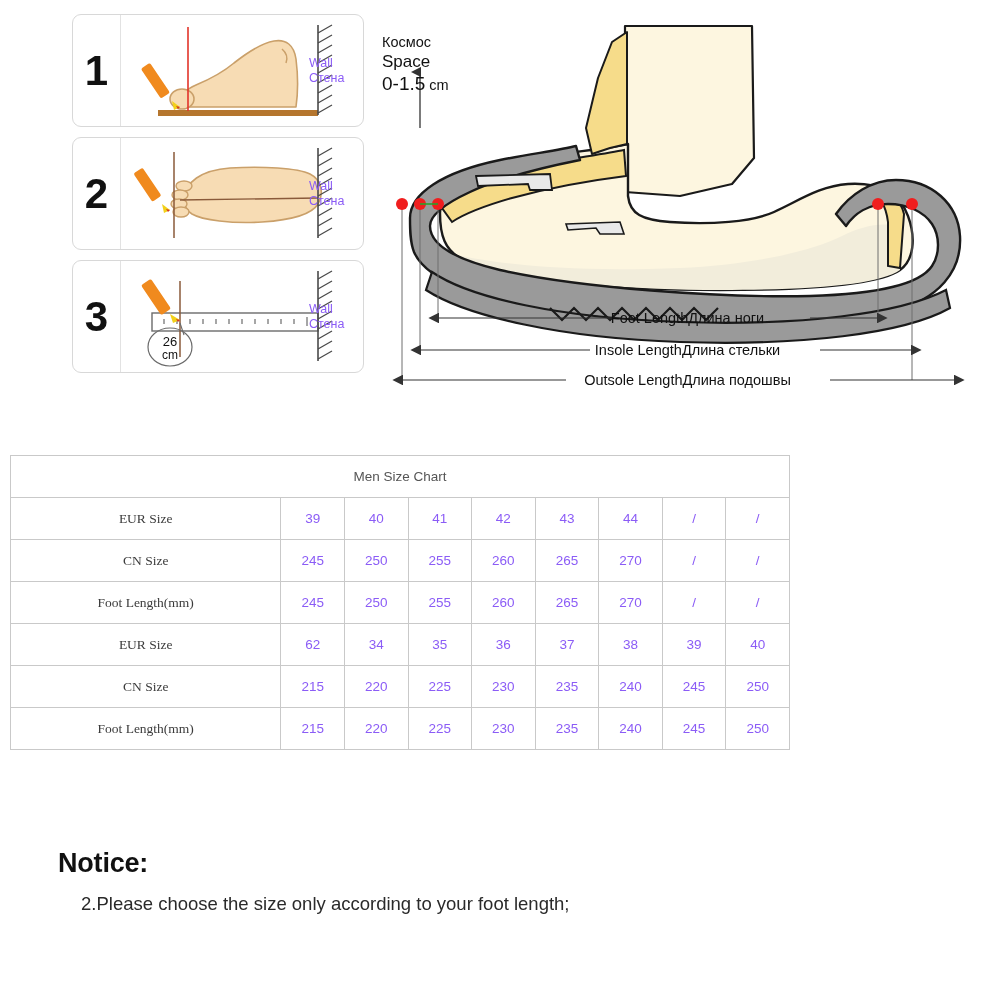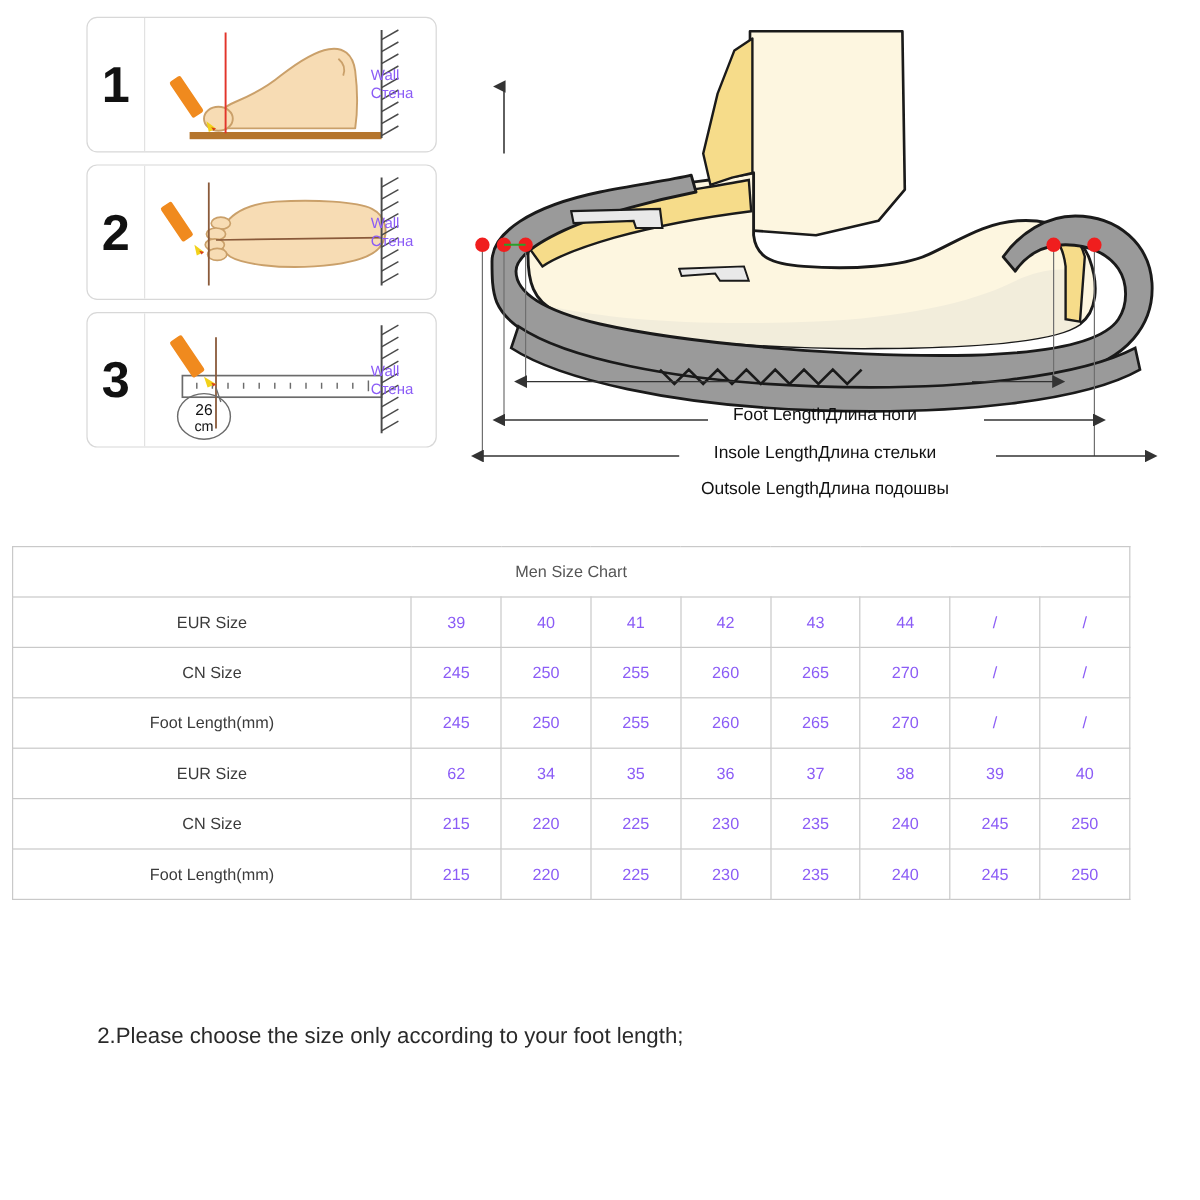--- a/index.html
+++ b/index.html
@@ -56,44 +56,44 @@
   .space-label .num { font-size: 19px; }
   .space-label .num .unit { font-size: 14.5px; }
 
   .dim-labels { position: absolute; left: 0; top: 0; width: 100%; height: 100%; pointer-events: none; }
   .dim-row {
     position: absolute; left: 0; width: 100%;
     text-align: center; color: #111;
     font-size: 14.5px; font-family: "Liberation Sans", sans-serif;
     white-space: nowrap;
   }
-  .dim-row .en { display: inline-block; margin-top: 28px; }
+  .dim-row .en { display: inline-block; }
   .dim-row .ru { display: inline-block; }
 
   
   .size-table {
     position: absolute; left: 10px; top: 455px;
-    width: 932px;
+    width: 780px;
     border-collapse: collapse;
     font-family: "Liberation Sans", sans-serif;
     padding-left: 17px;
   }
   .size-table td {
     border: 1px solid #c9c9c9;
     height: 42px;
     text-align: center;
     vertical-align: middle;
     font-size: 13.5px;
     color: #8b5cf6;
     padding: 0 2px;
   }
   .size-table td.sec-title {
     font-size: 13.5px; color: #555; border-left: 1px solid #c9c9c9;
   }
-  .size-table td.rowhead { color: #3b3b3b; font-size: 13.5px; }
+  .size-table td.rowhead { color: #3b3b3b; font-size: 13.5px; font-family: Liberation Serif, serif; }
   .size-table col.label-col { width: 352px; }
   .size-table col.data-col { width: 78.5px; }
 
   
   .notice { position: absolute; left: 58px; top: 848px; width: 900px; }
   .notice h2 {
     margin: 0 0 10px 0;
     font-size: 27px; font-weight: bold; color: #111;
     font-family: "Liberation Sans", sans-serif;
     letter-spacing: -0.2px;
@@ -245,20 +245,25 @@
       </div>
       <div class="wall-label">
         <div>Wall</div>
         <div>Стена</div>
       </div>
     </div>
   </div>
 
   <div class="shoe-wrap">
 
+    <div class="space-label">
+      <div class="ru">Космос</div>
+      <div class="en">Space</div>
+      <div class="num"><span>0-1.5</span><span class="unit"> cm</span></div>
+    </div>
 
     <svg viewBox="0 0 615 390" width="615" height="390">
       <defs>
         <marker id="arrL" markerWidth="9" markerHeight="9" refX="8" refY="4.5" orient="auto">
           <path d="M9,0 L0,4.5 L9,9 z" fill="#333"></path>
         </marker>
         <marker id="arrR" markerWidth="9" markerHeight="9" refX="1" refY="4.5" orient="auto">
           <path d="M0,0 L9,4.5 L0,9 z" fill="#333"></path>
         </marker>
         <marker id="arrUp" markerWidth="8" markerHeight="8" refX="4" refY="7" orient="auto">
@@ -426,18 +431,19 @@
         <td>230</td>
         <td>235</td>
         <td>240</td>
         <td>245</td>
         <td>250</td>
       </tr>
     </tbody>
   </table>
 
   <div class="notice">
+    <h2>Notice:</h2>
     <ol>
       <li>2.Please choose the size only according to your foot length;</li>
     </ol>
   </div>
 
 </div>
 
 </body></html>

